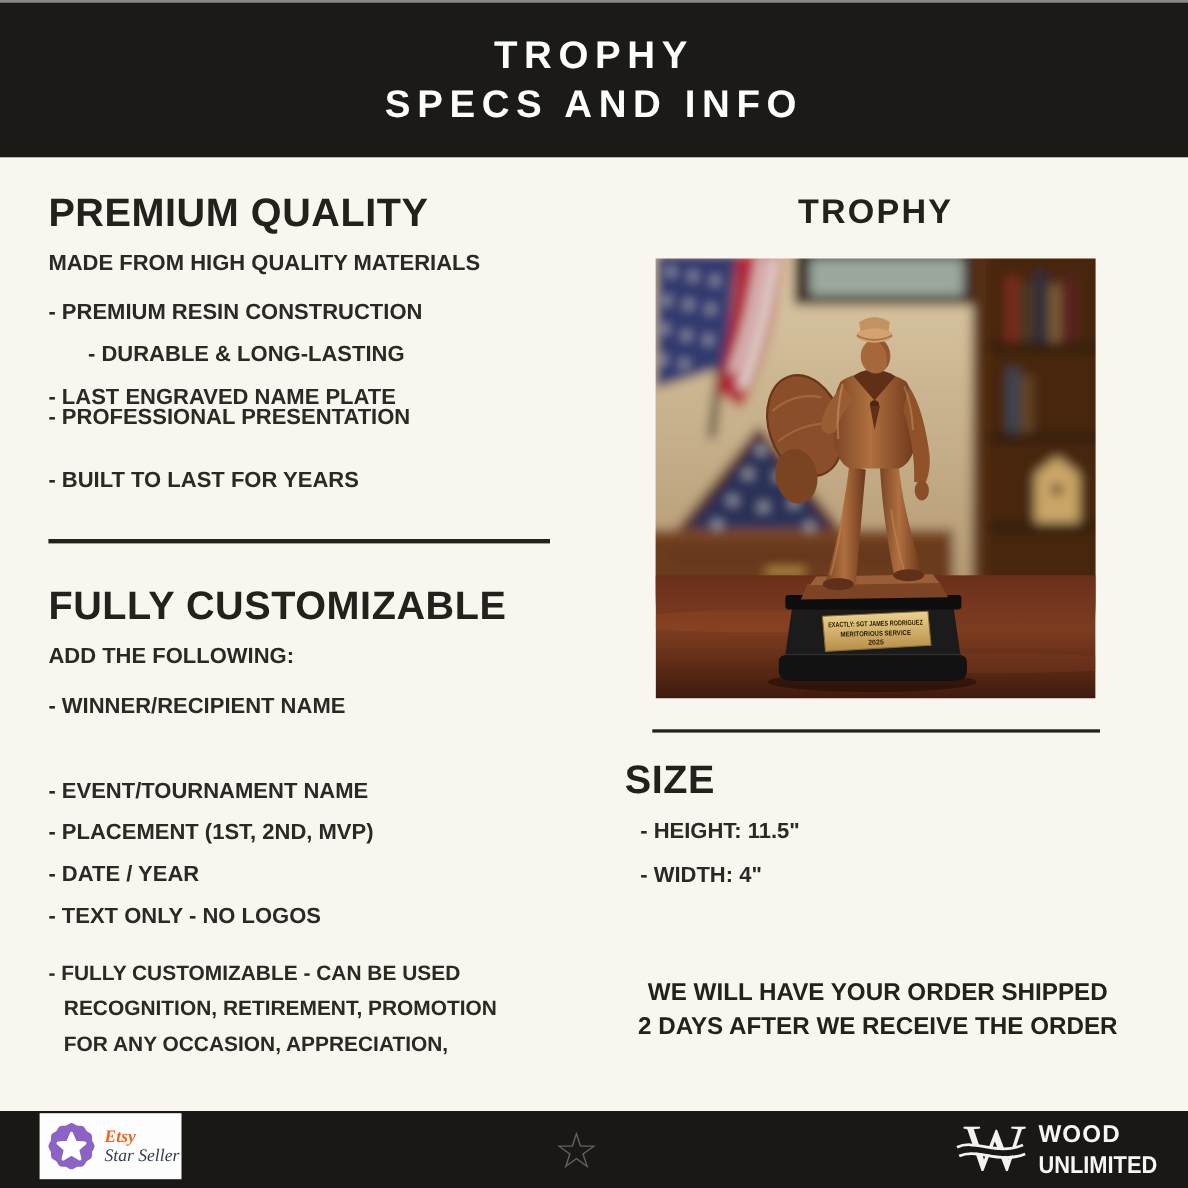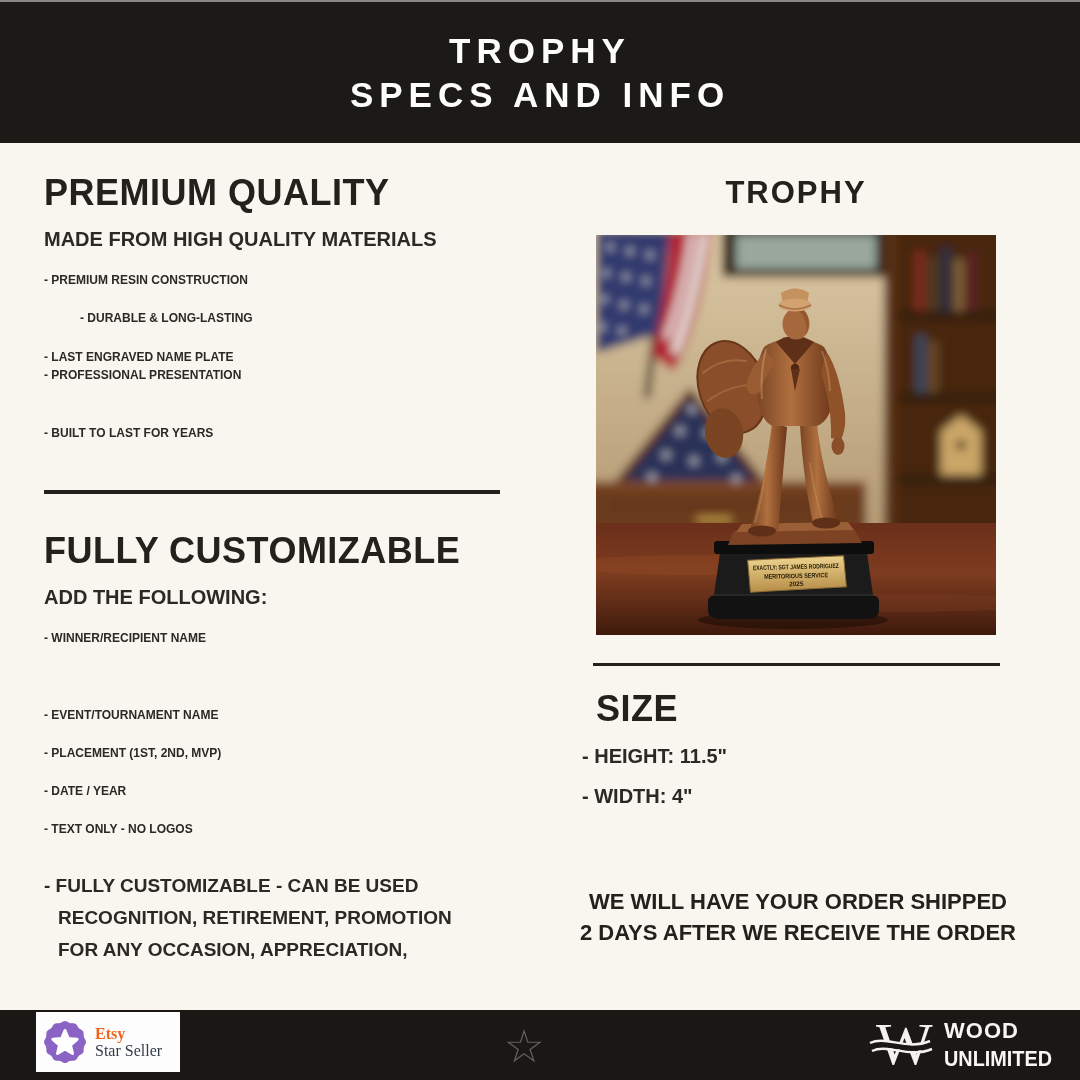--- a/index.html
+++ b/index.html
@@ -20,34 +20,34 @@
     line-height:44px; text-align:center;
   }
   .bottombar {
     position:absolute; left:0; top:1008px; width:1080px; height:72px;
     background:#191815;
   }
   
   .abs { position:absolute; }
   .h-big { font-size:36px; font-weight:bold; letter-spacing:0.5px; color:#24211d; }
   .h-sub { font-size:20px; font-weight:bold; color:#2b2826; }
-  .li-line { font-size:12px; font-weight:bold; color:#2b2826; white-space:nowrap; }
+  .li-line { font-size:20px; font-weight:bold; color:#2b2826; white-space:nowrap; }
   .indent { padding-left:36px; }
   .rule { background:#24211d; }
   .note-line { font-size:19px; font-weight:bold; color:#2b2826; line-height:32px; white-space:nowrap; }
   .note-ind { padding-left:14px; }
   
   .r-title { width:400px; text-align:center; font-size:31px; font-weight:bold; letter-spacing:2px; color:#24211d; }
   .photo { position:absolute; left:596px; top:233px; width:400px; height:400px; }
   .size-item { font-size:20px; font-weight:bold; color:#2b2826; white-space:nowrap; }
   .shipping { width:476px; text-align:center; font-size:22px; font-weight:bold; color:#24211d; line-height:31px; }
   
   .etsy-badge {
-    position:absolute; left:36px; top:1010px; width:144px; height:60px;
-    background:#fdfdfd; display:flex; align-items:center; padding-left:5px;
+    position:absolute; left:36px; top:1010px; width:129px; height:60px;
+    background:#fdfdfd; display:flex; align-items:center; padding-left:5px;font-style:italic;
   }
   .etsy-text { margin-left:6px; font-family:"Liberation Serif", serif; line-height:17px; }
   .etsy-word { color:#f1641e; font-weight:bold; font-size:16px; }
   .star-seller-word { color:#333c4d; font-size:16px; }
   .mid-star {
     position:absolute; left:494px; top:1014px; width:60px; height:60px;
     color:#606060; font-size:46px; line-height:60px; text-align:center;
     font-family:"DejaVu Sans", sans-serif;
   }
   .brand { position:absolute; left:868px; top:1010px; width:190px; height:66px; }
@@ -248,21 +248,21 @@
 
           <path d="M170,114 Q164,138 166,164" stroke="#e8b888" stroke-width="2" fill="none" opacity="0.35"></path>
           <path d="M226,116 Q233,134 234,156" stroke="#e8b888" stroke-width="2" fill="none" opacity="0.3"></path>
         </g>
       </g>
     </svg>
   </div>
 
   <div class="abs rule" style="left:593px; top:661px; width:407px; height:3px;"></div>
 
-  <div class="abs h-big" style="left:596px; top:686px;">SIZE</div>
+  <div class="abs h-big" style="left:568px; top:686px;">SIZE</div>
   <div class="abs size-item" style="left:582px; top:743px;">- HEIGHT: 11.5"</div>
   <div class="abs size-item" style="left:582px; top:783px;">- WIDTH: 4"</div>
 
   <div class="abs shipping" style="left:560px; top:884px;">
     <div>WE WILL HAVE YOUR ORDER SHIPPED</div>
     <div>2 DAYS AFTER WE RECEIVE THE ORDER</div>
   </div>
 
   <div class="bottombar"></div>
 

